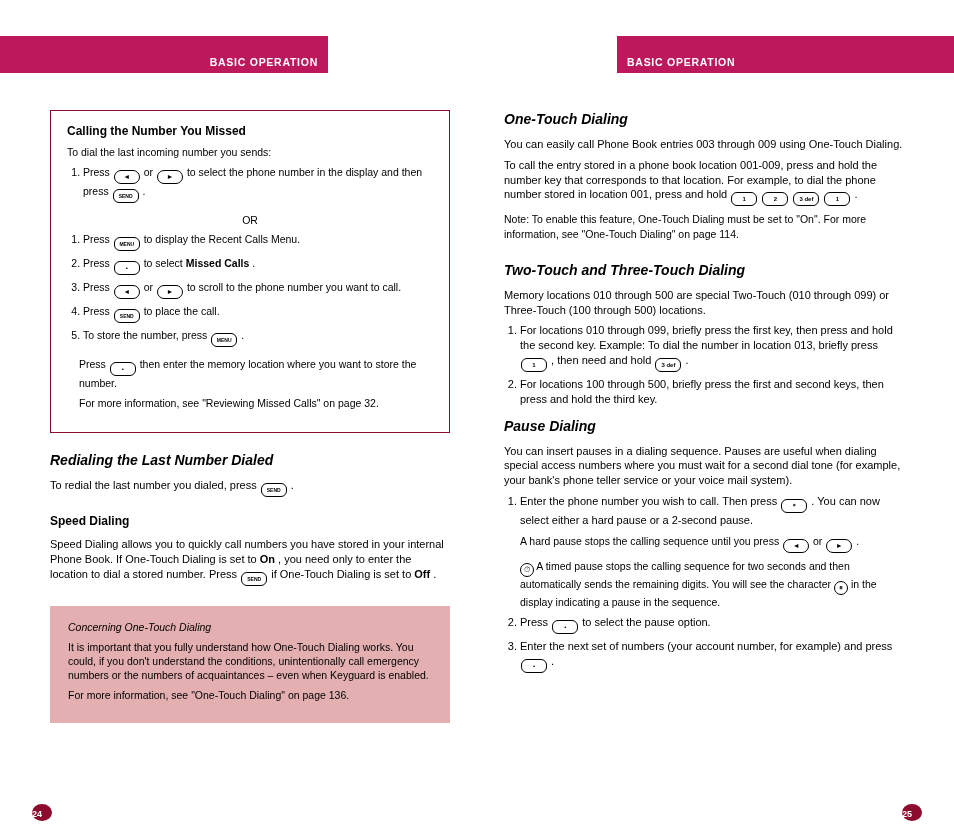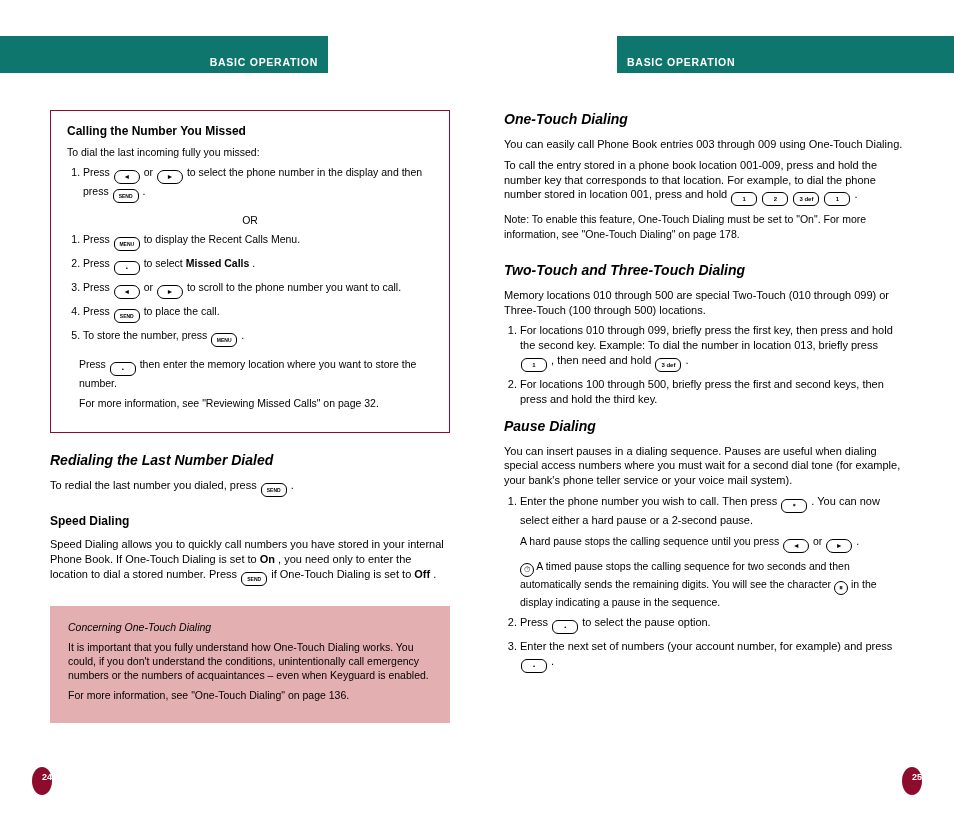--- a/index.html
+++ b/index.html
@@ -1,17 +1,17 @@
 <!DOCTYPE html>
 <html><head>
 <meta charset="utf-8">
 <style>
 html,body{margin:0;padding:0;background:#fff;color:#000;font-family:Arial,Helvetica,sans-serif;font-size:11px;line-height:1.35}
 .page{width:954px;height:829px;position:relative;margin:0 auto}
-.banner{position:absolute;top:36px;height:37px;background:#0f766e}
+.banner{position:absolute;top:36px;height:37px;background:#be185d}
 .banner.left{left:0;width:328px}
 .banner.right{right:0;width:337px}
 .banner-label{position:absolute;bottom:4px;font-size:10.5px;letter-spacing:.07em;color:#fff;font-weight:600}
 .banner.left .banner-label{right:10px}
 .banner.right .banner-label{left:10px}
 .col{position:absolute;top:110px;width:400px}
 .col.left{left:50px}
 .col.right{right:50px}
 .box{border:1px solid #8d0b2d;padding:12px 16px 16px 16px;margin-bottom:18px;font-size:10.5px}
 .title{font-weight:700;font-size:12px;margin-bottom:6px}
@@ -22,21 +22,21 @@
 p{margin:6px 0}
 .key{display:inline-block;vertical-align:-3px;min-width:18px;height:12px;border:1.2px solid #000;border-radius:8px;padding:0 3px;font-size:6px;line-height:12px;text-align:center;font-weight:700;margin:0 1px;background:#fff;white-space:nowrap}
 .key.pill{border-radius:6px}
 .key.send{font-size:5px}
 .key.menu{font-size:5px}
 .tri-l::before{content:"◄";font-size:7px}
 .tri-r::before{content:"►";font-size:7px}
 .sm{display:inline-block;width:12px;height:12px;border:1.2px solid #000;border-radius:50%;text-align:center;line-height:11px;font-size:8px;vertical-align:-2px}
 .info{background:#e3afb1;margin-top:20px;padding:14px 18px;font-size:10.5px}
 .info .it{font-style:italic;}
-.pg{position:absolute;bottom:34px;width:20px;height:28px;border-radius:50%;background:#8d0b2d;color:#fff;font-size:9px;font-weight:700;text-align:right;line-height:20px}
+.pg{position:absolute;bottom:8px;width:20px;height:17px;border-radius:50%;background:#8d0b2d;color:#fff;font-size:9px;font-weight:700;text-align:left;line-height:20px}
 .pg.l{left:32px}
 .pg.r{right:32px}
 .subnote{font-size:10.5px}
 .indent{margin-left:12px}
 b{font-weight:700}
 </style>
 </head>
 <body>
 
 <div class="page">
@@ -44,21 +44,21 @@
   <div class="banner left">
     <span class="banner-label">BASIC OPERATION</span>
   </div>
   <div class="banner right">
     <span class="banner-label">BASIC OPERATION</span>
   </div>
 
   <div class="col left">
     <div class="box">
       <div class="title">Calling the Number You Missed</div>
-      <p>To dial the last incoming fully you missed:</p>
+      <p>To dial the last incoming number you sends:</p>
       <ol>
         <li>
           <span>Press </span>
           <span class="key tri-l"></span>
           <span> or </span>
           <span class="key tri-r"></span>
           <span> to select the phone number in the display and then press </span>
           <span class="key send pill">SEND</span>
           <span>.</span>
         </li>
@@ -137,21 +137,21 @@
       <div class="title2">One-Touch Dialing</div>
       <p>You can easily call Phone Book entries 003 through 009 using One-Touch Dialing.</p>
       <p>
         <span>To call the entry stored in a phone book location 001-009, press and hold the number key that corresponds to that location. For example, to dial the phone number stored in location 001, press and hold </span>
         <span class="key pill">1</span>
         <span class="key pill">2</span>
         <span class="key pill">3 def</span>
         <span class="key pill">1</span>
         <span>.</span>
       </p>
-      <p class="subnote">Note: To enable this feature, One-Touch Dialing must be set to "On". For more information, see "One-Touch Dialing" on page 178.</p>
+      <p class="subnote">Note: To enable this feature, One-Touch Dialing must be set to "On". For more information, see "One-Touch Dialing" on page 114.</p>
     </div>
 
     <div style="margin-top:20px">
       <div class="title2">Two-Touch and Three-Touch Dialing</div>
       <p>Memory locations 010 through 500 are special Two-Touch (010 through 099) or Three-Touch (100 through 500) locations.</p>
       <ol>
         <li>
           <span>For locations 010 through 099, briefly press the first key, then press and hold the second key. Example: To dial the number in location 013, briefly press </span>
           <span class="key pill">1</span>
           <span>, then need and hold </span>

